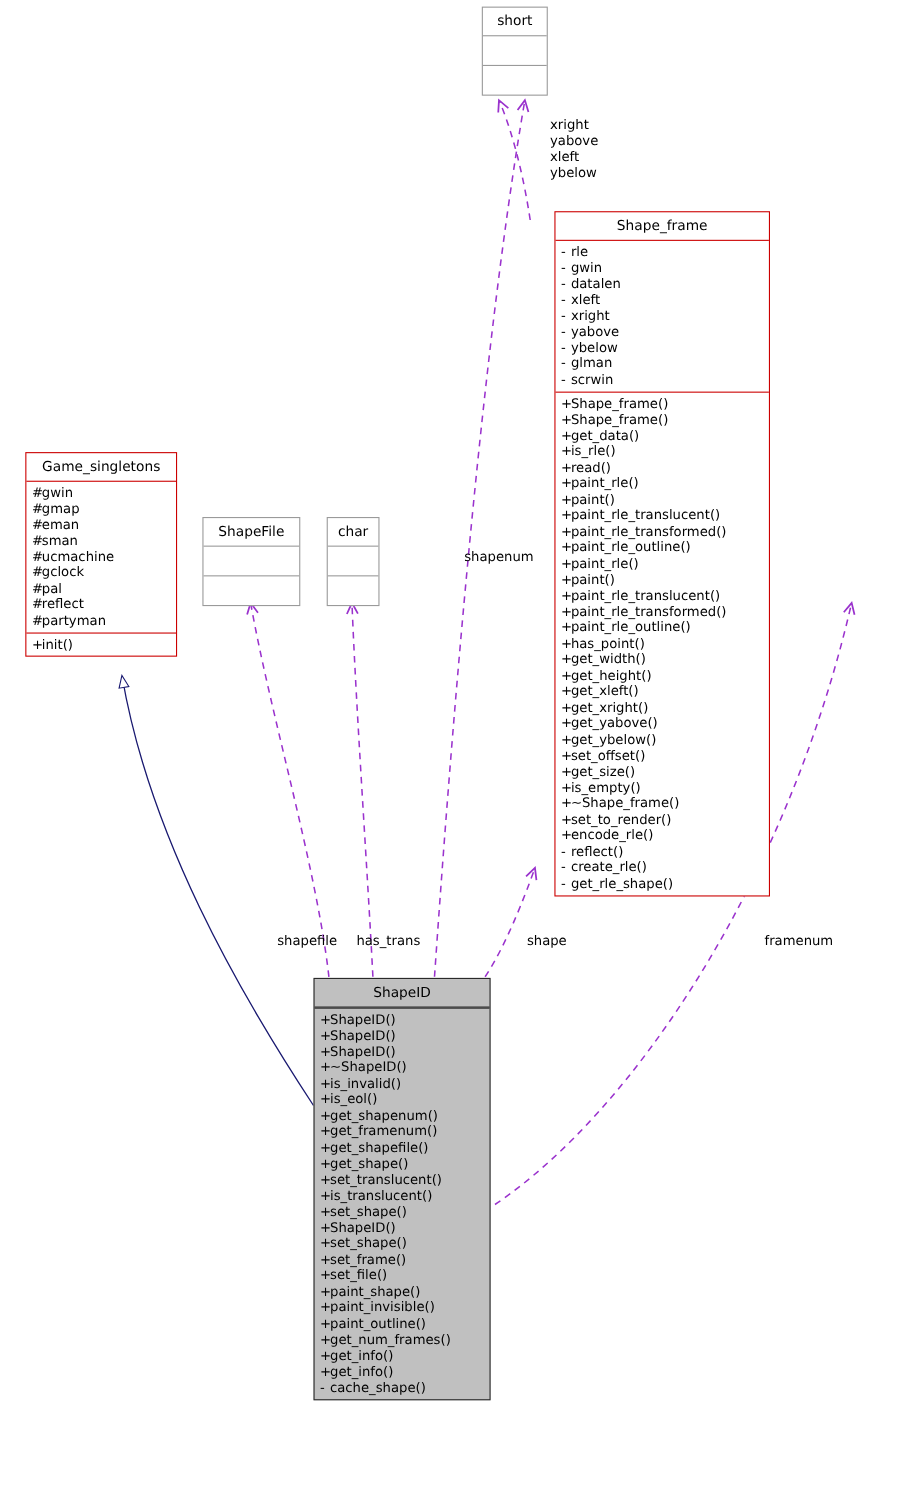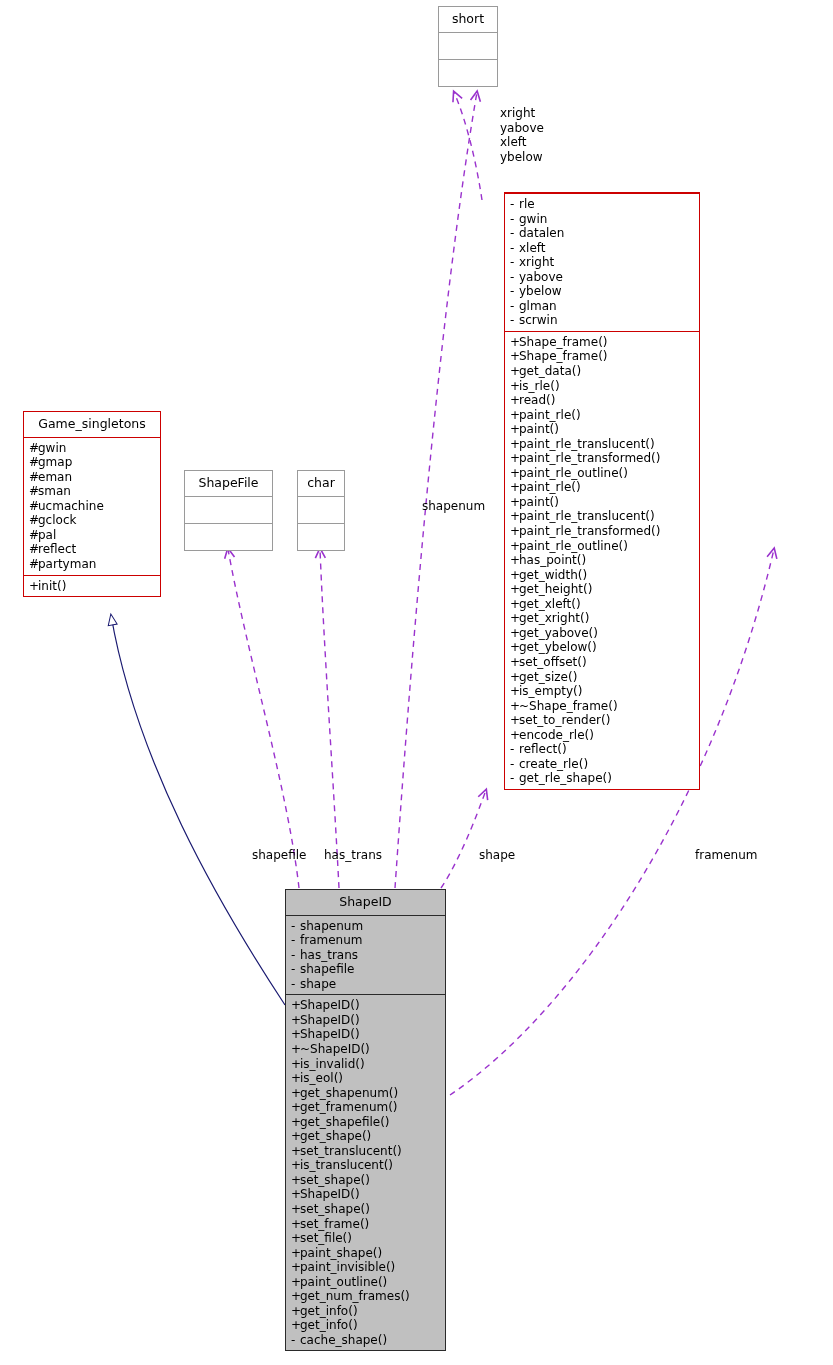--- a/index.html
+++ b/index.html
@@ -111,20 +111,21 @@
 
   <div class="node plain" style="left:422px; top:6px; width:60px;">
     <div class="title">short</div>
     <div class="sep"></div>
     <div class="compartment empty"></div>
     <div class="sep"></div>
     <div class="compartment empty"></div>
   </div>
 
   <div class="node red" style="left:488px; top:192px; width:196px;">
+    <div class="title">Shape_frame</div>
     <div class="sep"></div>
     <div class="compartment">
       <div class="member"><span class="vis">-</span><span>rle</span></div>
       <div class="member"><span class="vis">-</span><span>gwin</span></div>
       <div class="member"><span class="vis">-</span><span>datalen</span></div>
       <div class="member"><span class="vis">-</span><span>xleft</span></div>
       <div class="member"><span class="vis">-</span><span>xright</span></div>
       <div class="member"><span class="vis">-</span><span>yabove</span></div>
       <div class="member"><span class="vis">-</span><span>ybelow</span></div>
       <div class="member"><span class="vis">-</span><span>glman</span></div>
@@ -199,27 +200,20 @@
     <div class="sep"></div>
     <div class="compartment empty"></div>
     <div class="sep"></div>
     <div class="compartment empty"></div>
   </div>
 
 
   <div class="node gray" style="left:269px; top:889px; width:161px;">
     <div class="title">ShapeID</div>
     <div class="sep"></div>
-    <div class="compartment">
-      <div class="member"><span class="vis">-</span><span>shapenum</span></div>
-      <div class="member"><span class="vis">-</span><span>framenum</span></div>
-      <div class="member"><span class="vis">-</span><span>has_trans</span></div>
-      <div class="member"><span class="vis">-</span><span>shapefile</span></div>
-      <div class="member"><span class="vis">-</span><span>shape</span></div>
-    </div>
     <div class="sep"></div>
     <div class="compartment">
       <div class="member"><span class="vis">+</span><span>ShapeID()</span></div>
       <div class="member"><span class="vis">+</span><span>ShapeID()</span></div>
       <div class="member"><span class="vis">+</span><span>ShapeID()</span></div>
       <div class="member"><span class="vis">+</span><span>~ShapeID()</span></div>
       <div class="member"><span class="vis">+</span><span>is_invalid()</span></div>
       <div class="member"><span class="vis">+</span><span>is_eol()</span></div>
       <div class="member"><span class="vis">+</span><span>get_shapenum()</span></div>
       <div class="member"><span class="vis">+</span><span>get_framenum()</span></div>

